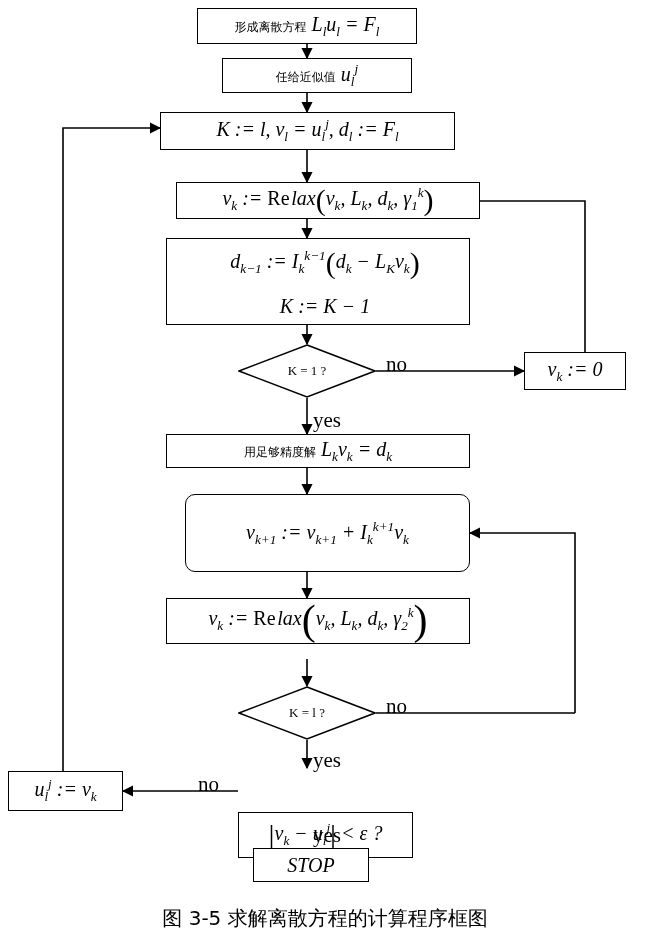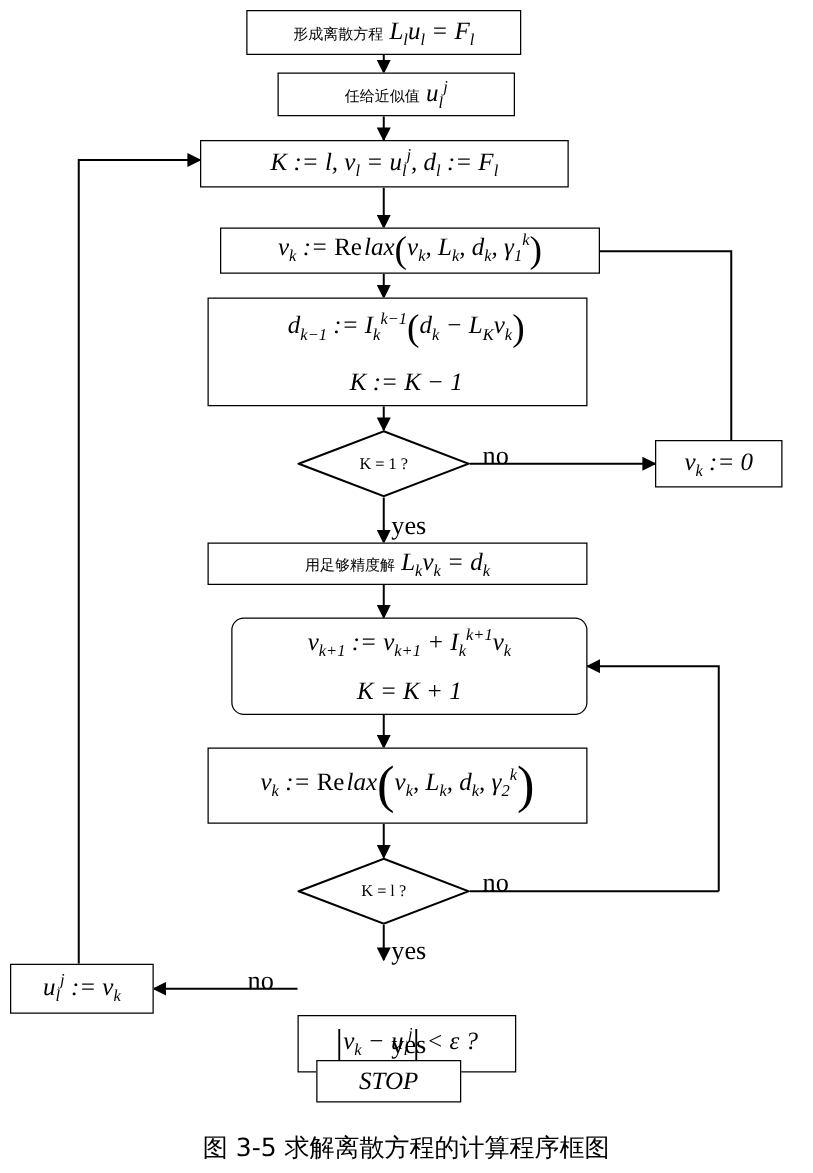--- a/index.html
+++ b/index.html
@@ -195,25 +195,24 @@
 
 <div class="node" style="left:166px; top:434px; width:304px; height:34px;">
   <div class="inner">
     <span class="cjk">用足够精度解</span><span class="math">&nbsp;L<sub>k</sub>v<sub>k</sub> = d<sub>k</sub></span>
   </div>
 </div>
 
 <div class="node" style="left:185px; top:494px; width:285px; height:78px;border-radius:10px;">
   <div class="inner">
     <span class="stack-line math">v<sub>k+1</sub> := v<sub>k+1</sub> + I<sub>k</sub><sup>k+1</sup>v<sub>k</sub></span>
-    <span class="stack-line math" style="margin-top:10px;">K = K + 1</span>
-  </div>
-</div>
-
-<div class="node" style="left:166px; top:598px; width:304px; height:61px;">
+  </div>
+</div>
+
+<div class="node" style="left:166px; top:598px; width:304px; height:46px;">
   <div class="inner">
     <span class="math">v<sub>k</sub> := <span class="mathup">Re</span> lax<span class="bigparen" style="font-size:2.1em; vertical-align:-0.22em;">(</span>v<sub>k</sub>, L<sub>k</sub>, d<sub>k</sub>, γ<sub>2</sub><sup>k</sup><span class="bigparen" style="font-size:2.1em; vertical-align:-0.22em;">)</span></span>
   </div>
 </div>
 
 <div class="diamond-wrap" style="left:238px; top:686px; width:138px; height:54px;">
   <svg width="138" height="54" viewBox="0 0 138 54">
     <polygon points="69,1 137,27 69,53 1,27" fill="#fff" stroke="#000" stroke-width="1.6"></polygon>
   </svg>
   <div class="diamond-label">K = l ?</div>

